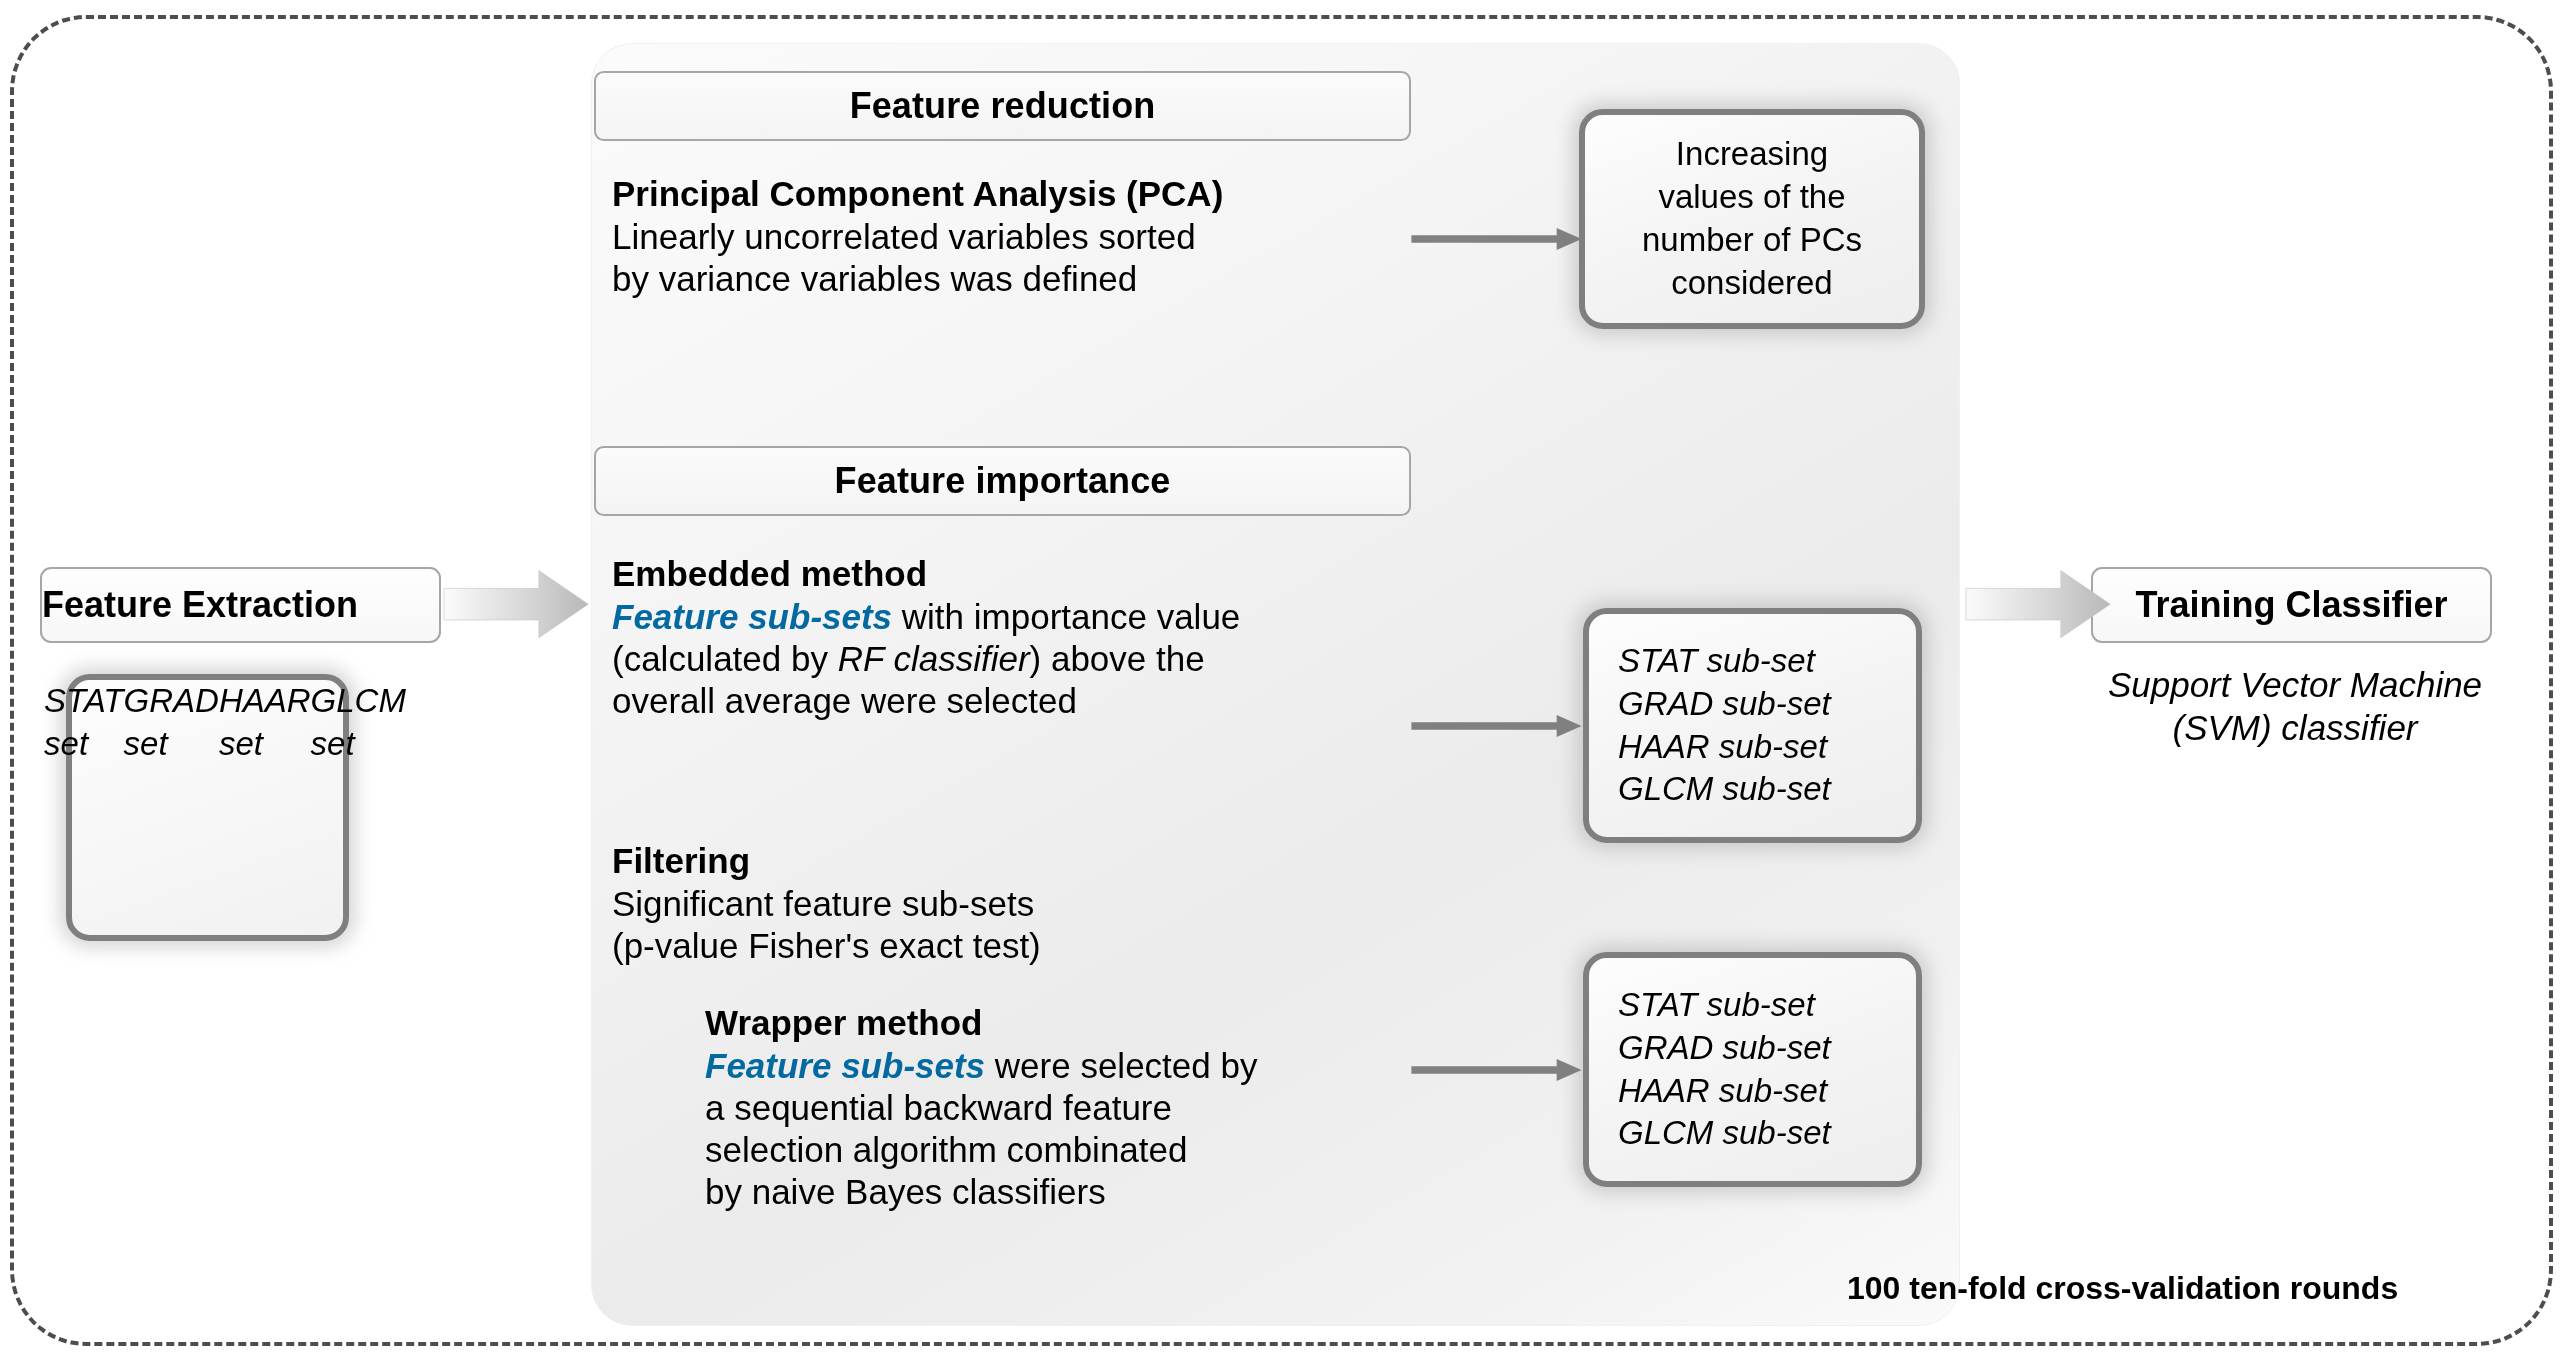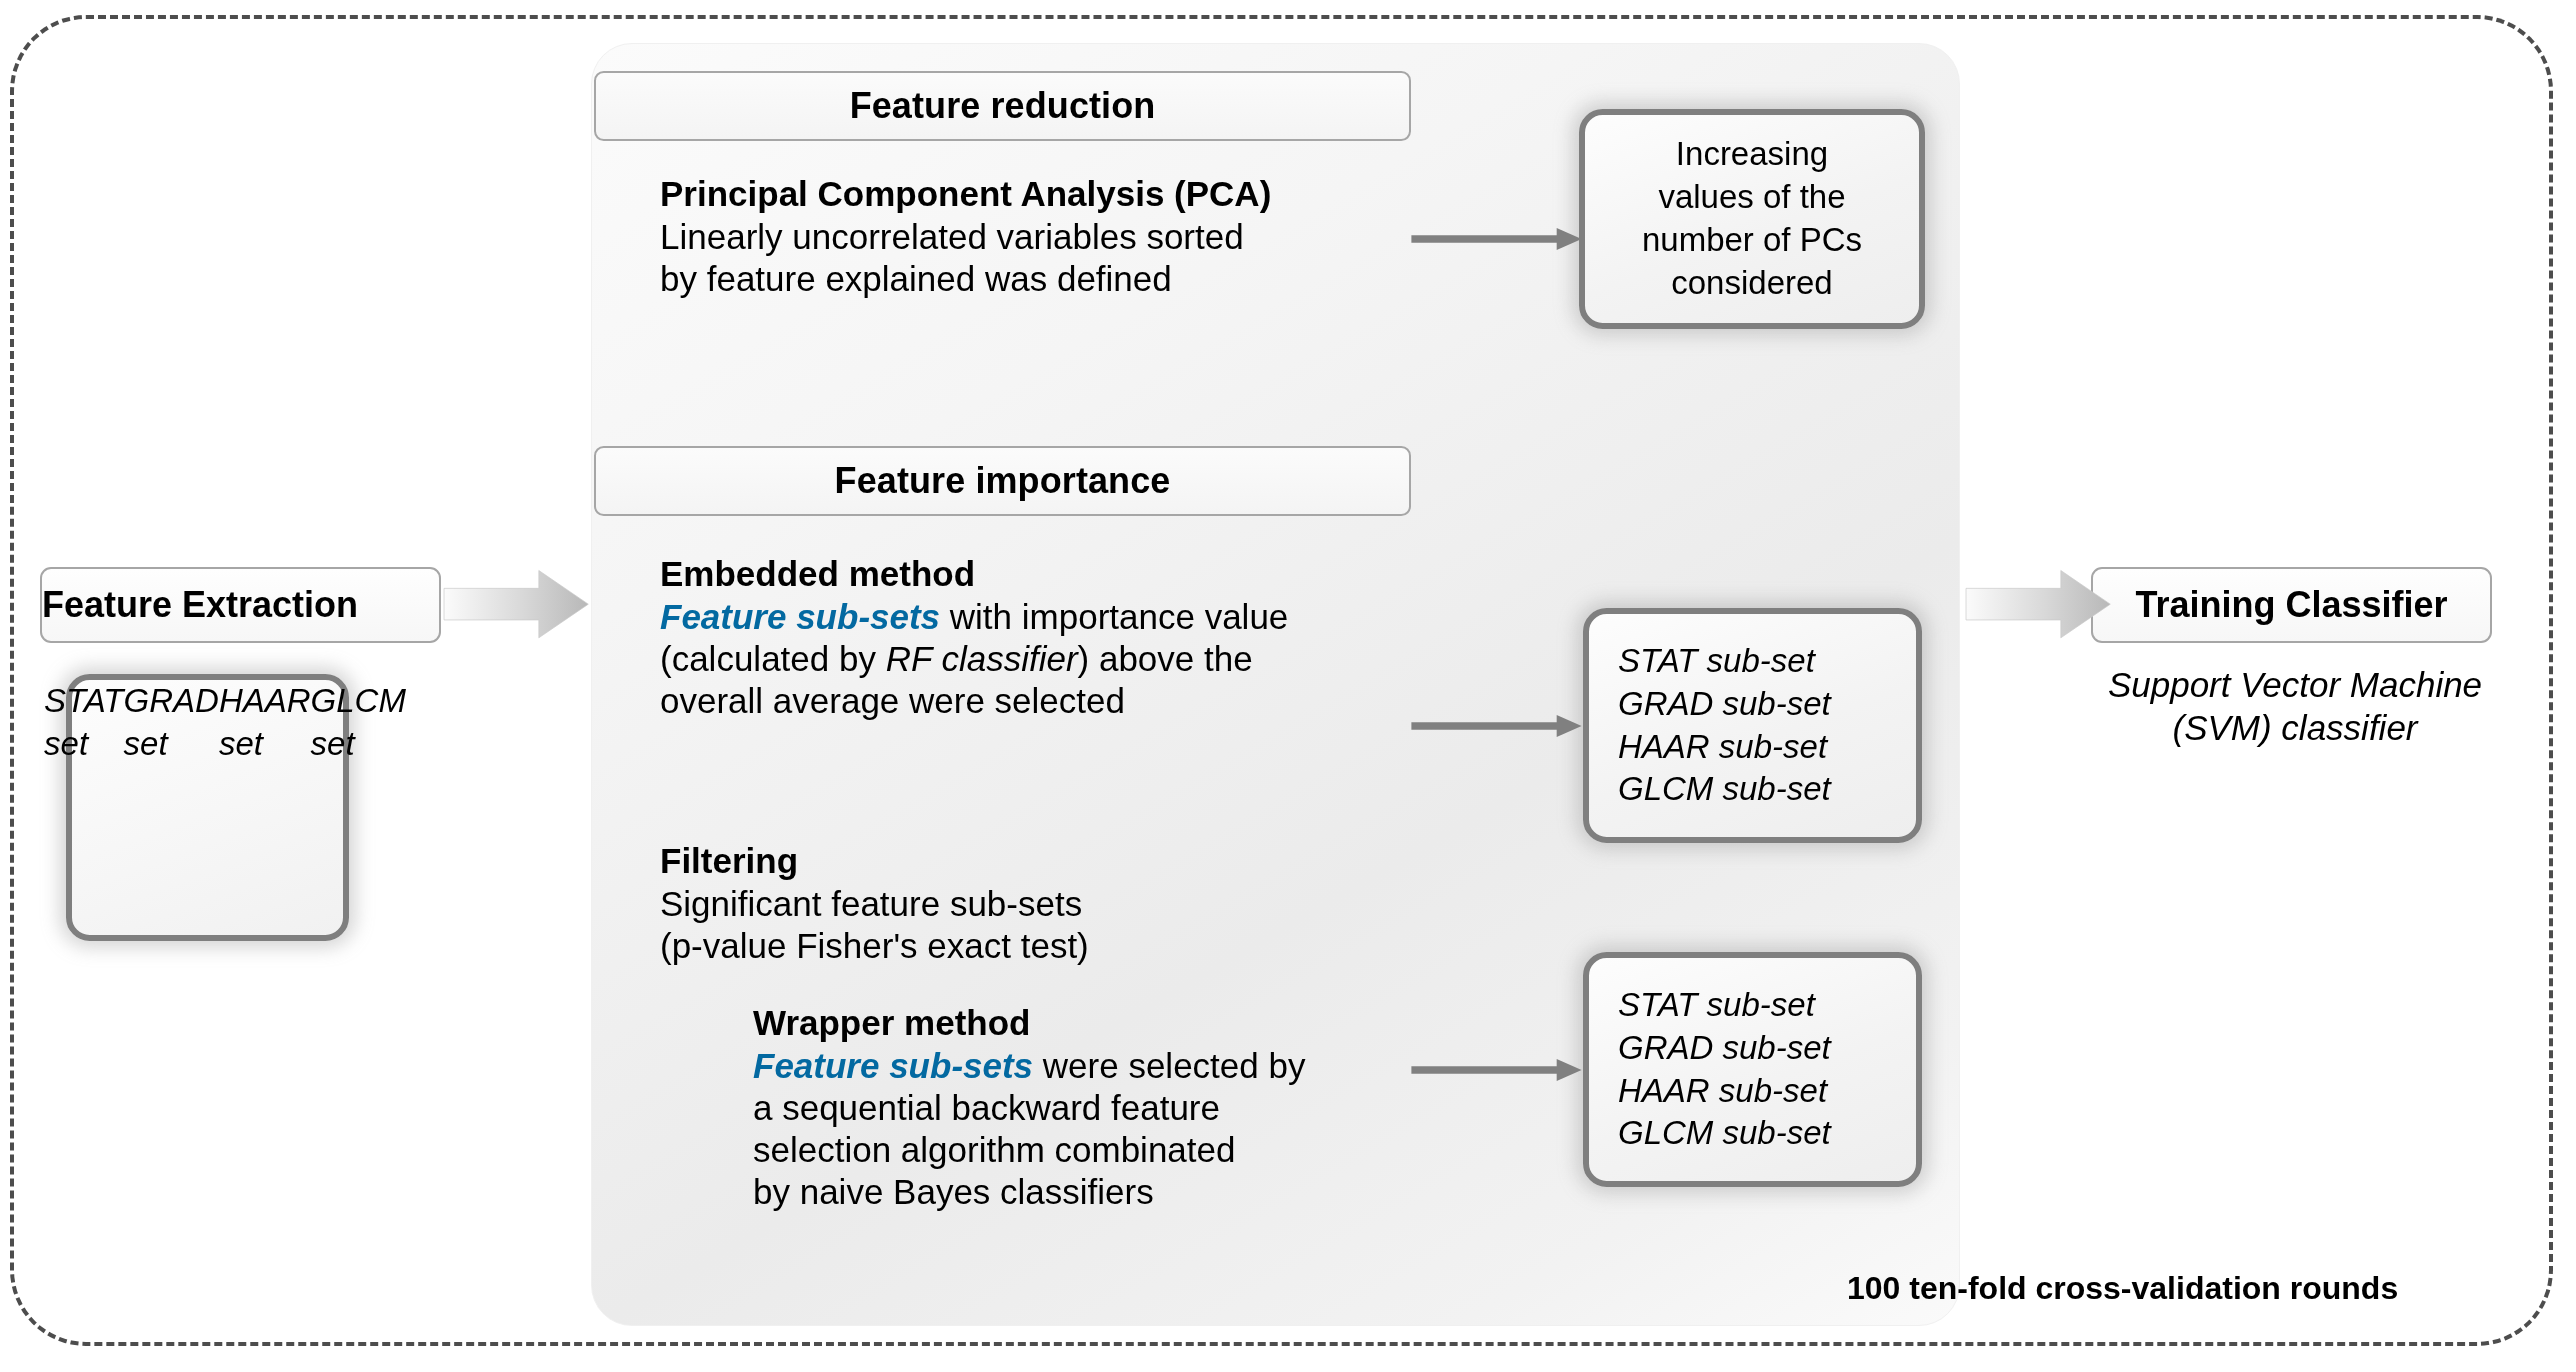--- a/index.html
+++ b/index.html
@@ -30,21 +30,21 @@
     border:2.1px solid #a6a6a6;border-radius:9.7px;box-sizing:border-box;
     display:flex;align-items:center;justify-content:center;
   }
   .section-header span{
     font-size:36px;font-weight:bold;letter-spacing:0.1px;color:#000;
   }
   #hdr-reduction{top:71px;}
   #hdr-importance{top:432px;margin-top:14px;}
 
   
-  .txt-block{position:absolute;left:612px;width:802px;margin-left:48px;}
+  .txt-block{position:absolute;left:612px;width:802px;}
   .txt-block .hl{
     font-size:35px;font-weight:bold;line-height:1.18;display:block;margin-bottom:1.4px;
   }
   .txt-block .body{
     font-size:35px;line-height:1.20;display:block;
   }
   .gray-bi{color:#0369a1;font-weight:bold;font-style:italic;}
   .blk-i{font-style:italic;}
 
   #blk-pca{top:173px;}
@@ -124,21 +124,21 @@
   <span>Feature reduction</span>
 </div>
 
 <div class="section-header" id="hdr-importance">
   <span>Feature importance</span>
 </div>
 
 <div class="txt-block" id="blk-pca">
   <span class="hl">Principal Component Analysis (PCA)</span>
   <span class="body">Linearly uncorrelated variables sorted</span>
-  <span class="body">by feature explained was defined</span>
+  <span class="body">by variance variables was defined</span>
 </div>
 
 <div class="txt-block" id="blk-embedded">
   <span class="hl">Embedded method</span>
   <span class="body"><span class="gray-bi">Feature sub-sets</span><span> with importance value</span></span>
   <span class="body"><span>(calculated by </span><span class="blk-i">RF classifier</span><span>) above the</span></span>
   <span class="body">overall average were selected</span>
 </div>
 
 <div class="txt-block" id="blk-filtering">

